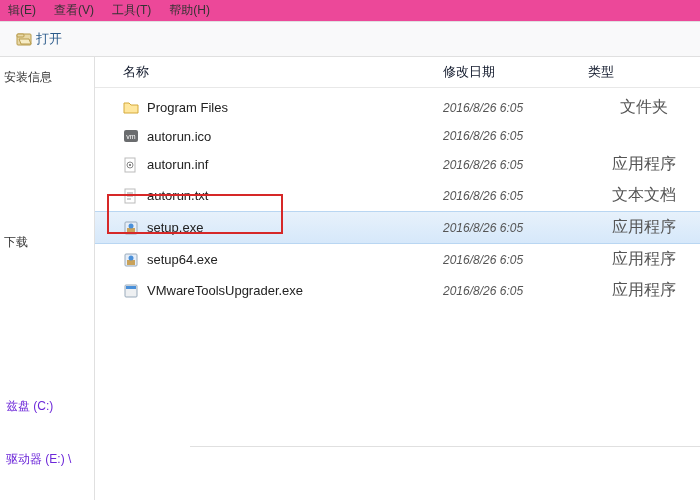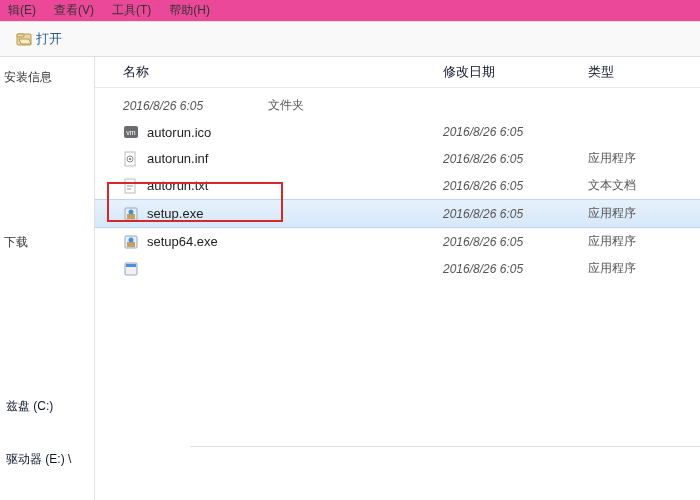--- a/index.html
+++ b/index.html
@@ -55,21 +55,21 @@
       padding: 4px 2px;
       white-space: nowrap;
       overflow: hidden;
     }
     .sb-item {
       display: flex;
       align-items: center;
       gap: 6px;
       padding: 3px 4px;
       font-size: 12px;
-      color: #0f172a;
+      color: #6d28d9;
       white-space: nowrap;
       overflow: hidden;
     }
     .content {
       flex: 1;
       position: relative;
     }
     .col-header {
       display: flex;
       border-bottom: 1px solid #e8e8e8;
@@ -89,21 +89,21 @@
       color: #222;
       position: relative;
     }
     .row.selected {
       background: linear-gradient(#e7f1fb, #d6e8fa);
       border-top: 1px solid #b9d6f2;
       border-bottom: 1px solid #b9d6f2;
     }
     .cell-name { width: 320px; display: flex; align-items: center; gap: 8px; }
     .cell-date { width: 145px; color: #555; font-size: 12px; font-style: italic; }
-    .cell-type { flex: 1; color: #555; font-size: 12px; }
+    .cell-type { flex: 1; color: #555; font-size: 16px; text-align: center; }
     .icon {
       width: 16px; height: 16px; display: inline-block;
       flex-shrink: 0;
     }
     .hl-box {
       position: absolute;
       border: 2px solid #d62828;
       pointer-events: none;
     }
     .divider-bottom {
@@ -152,20 +152,26 @@
   </div>
 
   <div class="content">
     <div class="col-header">
       <div class="col-name">名称</div>
       <div class="col-date">修改日期</div>
       <div class="col-type">类型</div>
     </div>
     <div class="rows" id="rows">
         <div class="row">
+          <div class="cell-name">
+            <span class="icon"><svg viewBox="0 0 16 16">
+                <path d="M1 3h5l2 2h7v8H1z" fill="#ffe79e" stroke="#d4a93a"></path>
+              </svg></span>
+            <span>Program Files</span>
+          </div>
           <div class="cell-date">2016/8/26 6:05</div>
           <div class="cell-type">文件夹</div>
         </div>
         <div class="row">
           <div class="cell-name">
             <span class="icon"><svg viewBox="0 0 16 16">
                 <rect x="1" y="2" width="14" height="12" rx="2" fill="#6a6c6e"></rect>
                 <text x="8" y="11" font-size="7" text-anchor="middle" fill="#fff" font-family="sans-serif">vm</text>
               </svg></span>
             <span>autorun.ico</span>
@@ -221,20 +227,21 @@
           </div>
           <div class="cell-date">2016/8/26 6:05</div>
           <div class="cell-type">应用程序</div>
         </div>
         <div class="row">
           <div class="cell-name">
             <span class="icon"><svg viewBox="0 0 16 16">
                 <rect x="2" y="2" width="12" height="12" rx="1" fill="#eef0f2" stroke="#9ab"></rect>
                 <rect x="3" y="3" width="10" height="3" fill="#4a90d9"></rect>
               </svg></span>
+            <span>VMwareToolsUpgrader.exe</span>
           </div>
           <div class="cell-date">2016/8/26 6:05</div>
           <div class="cell-type">应用程序</div>
         </div>
       </div>
     <div class="divider-bottom"></div>
   </div>
 </div>
 
 </body></html>

